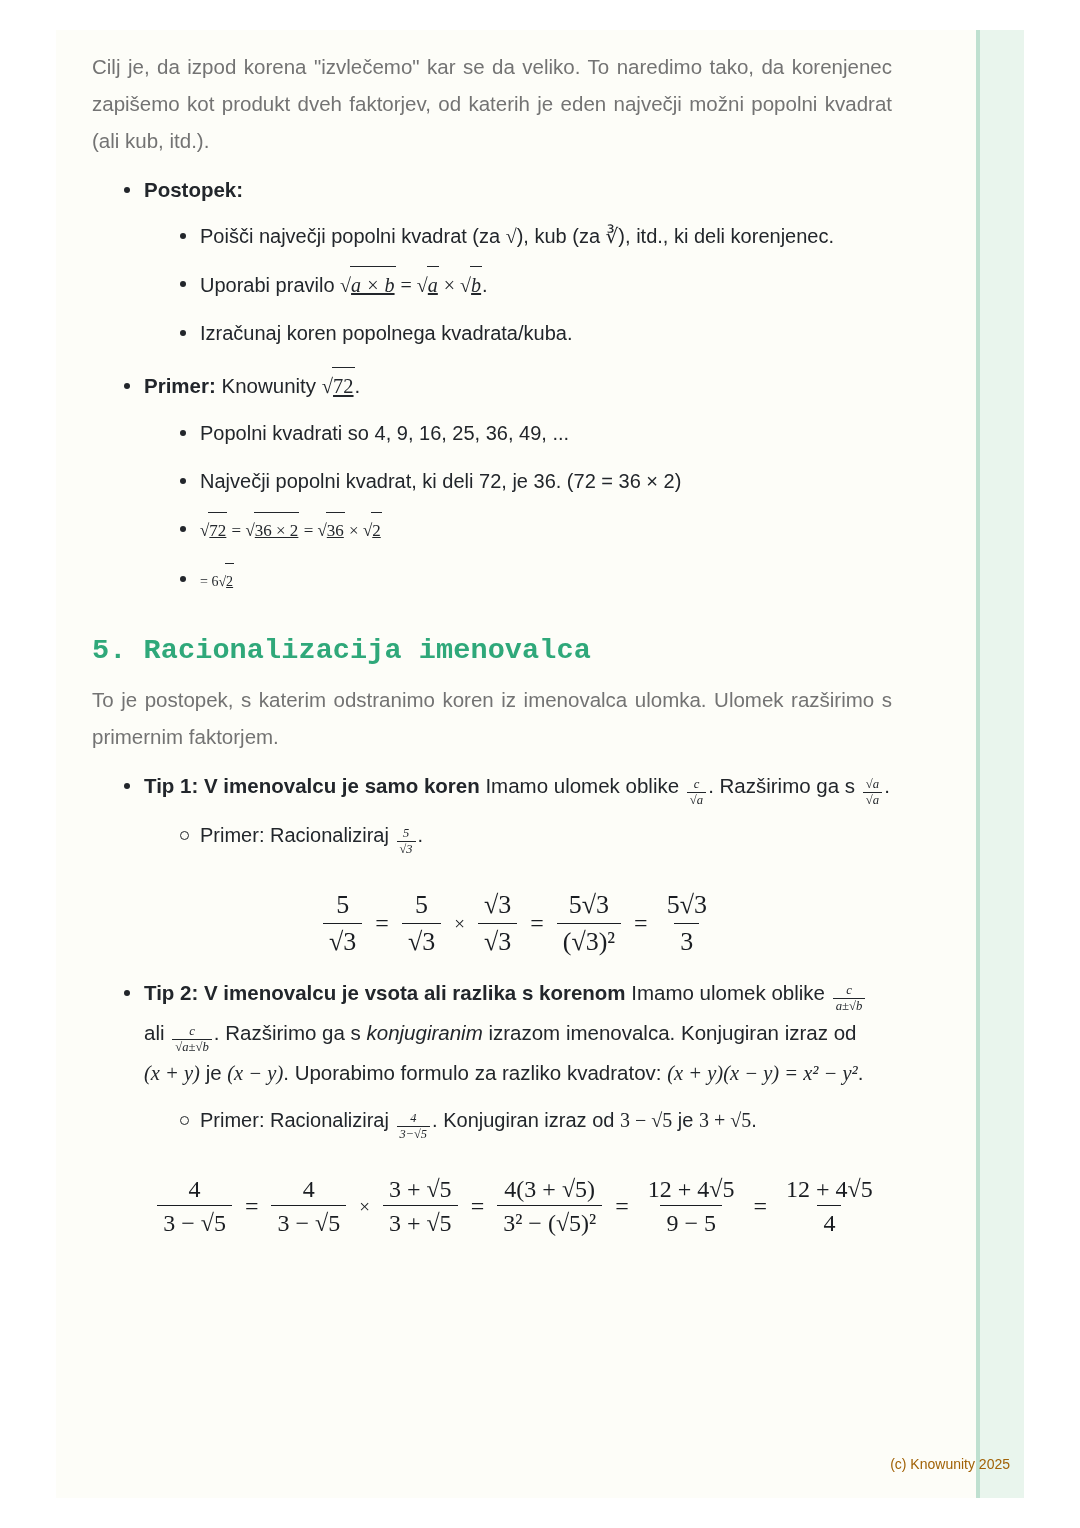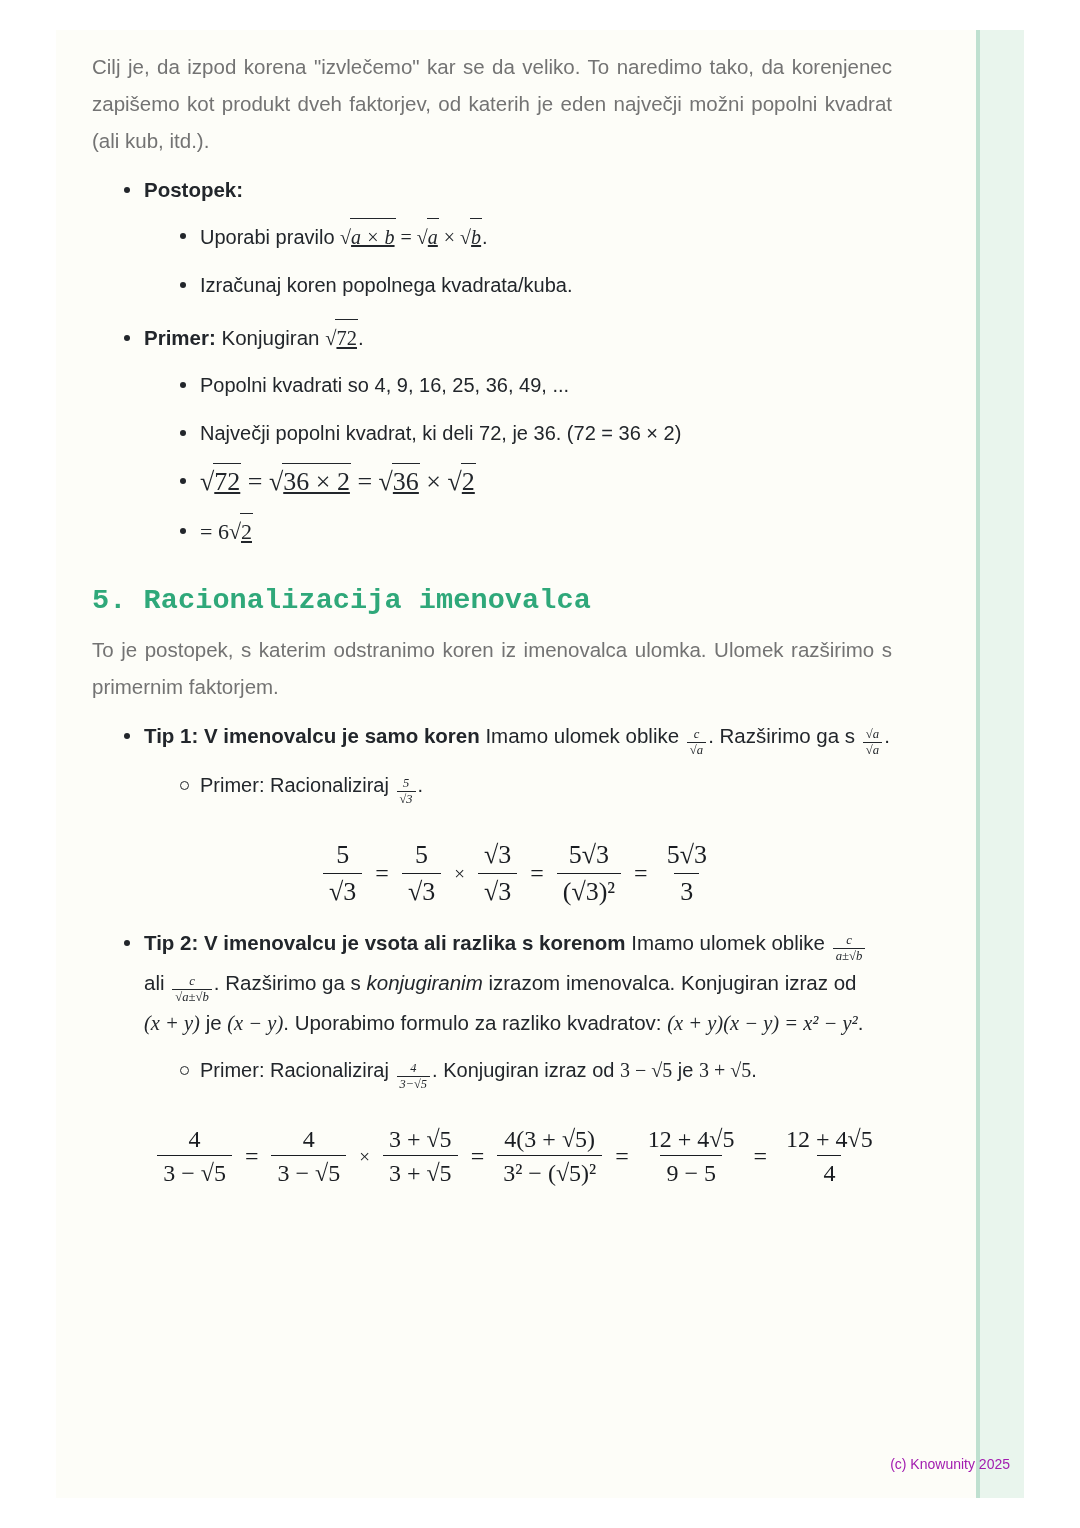--- a/index.html
+++ b/index.html
@@ -186,77 +186,80 @@
   }
   .dfrac > .num { padding: 0 6px 2px 6px; }
   .dfrac > .den { padding: 3px 6px 0 6px; border-top: 1.4px solid #1a1d22; }
 
   
   #watermark {
     position: absolute;
     right: 14px;
     bottom: 26px;
     font-size: 14px;
-    color: #a21caf;
+    color: #a16207;
     font-family: "Liberation Sans", sans-serif;
     white-space: nowrap;
   }
 </style>
 </head>
 <body>
 
 <div id="page-sheet">
 
   <div id="green-strip"></div>
 
   <div id="content">
 
     <p class="body-par">Cilj je, da izpod korena "izvlečemo" kar se da veliko. To naredimo tako, da korenjenec zapišemo kot produkt dveh faktorjev, od katerih je eden največji možni popolni kvadrat (ali kub, itd.).</p>
 
     <ul class="lv1">
       <li>
         <strong>Postopek:</strong>
 
         <ul class="lv2">
+          <li>
+            <span>Poišči največji popolni kvadrat (za </span><span class="mathup">√</span><span>), kub (za </span><span class="mathup">∛</span><span>), itd., ki deli korenjenec.</span>
+          </li>
 
 
           <li>
             <span>Uporabi pravilo </span><span class="math"><span class="rad"><span class="sign">√</span><span class="rand">a&nbsp;× b</span></span>
               <span class="mathup">=</span>
               <span class="rad"><span class="sign">√</span><span class="rand">a</span></span>
               <span class="mathup">×</span>
               <span class="rad"><span class="sign">√</span><span class="rand">b</span></span></span><span>.</span>
           </li>
 
           <li>
             <span>Izračunaj koren popolnega kvadrata/kuba.</span>
           </li>
         </ul>
       </li>
 
       <li>
-        <strong>Primer:</strong><span> Konjugiran </span><span class="math"><span class="rad"><span class="sign">√</span><span class="rand"><span class="mathup">72</span></span></span></span><span>.</span>
+        <strong>Primer:</strong><span> Knowunity </span><span class="math"><span class="rad"><span class="sign">√</span><span class="rand"><span class="mathup">72</span></span></span></span><span>.</span>
 
         <ul class="lv2">
           <li>
             <span>Popolni kvadrati so 4, 9, 16, 25, 36, 49, ...</span>
           </li>
           <li>
             <span>Največji popolni kvadrat, ki deli 72, je 36. (72 = 36 × 2)</span>
           </li>
           <li class="tight">
-            <span class="mathup" style="font-size:26px">
+            <span class="mathup" style="font-size:17px">
               <span class="rad"><span class="sign">√</span><span class="rand">72</span></span>
               = <span class="rad"><span class="sign">√</span><span class="rand">36 × 2</span></span>
               = <span class="rad"><span class="sign">√</span><span class="rand">36</span></span>
               × <span class="rad"><span class="sign">√</span><span class="rand">2</span></span>
             </span>
           </li>
           <li class="tight">
-            <span class="mathup" style="font-size:22px">
+            <span class="mathup" style="font-size:14px">
               = 6<span class="rad"><span class="sign">√</span><span class="rand">2</span></span>
             </span>
           </li>
         </ul>
       </li>
     </ul>
 
     <h2 class="section-heading">5. Racionalizacija imenovalca</h2>
 
     <p class="body-par">To je postopek, s katerim odstranimo koren iz imenovalca ulomka. Ulomek razširimo s primernim faktorjem.</p>

